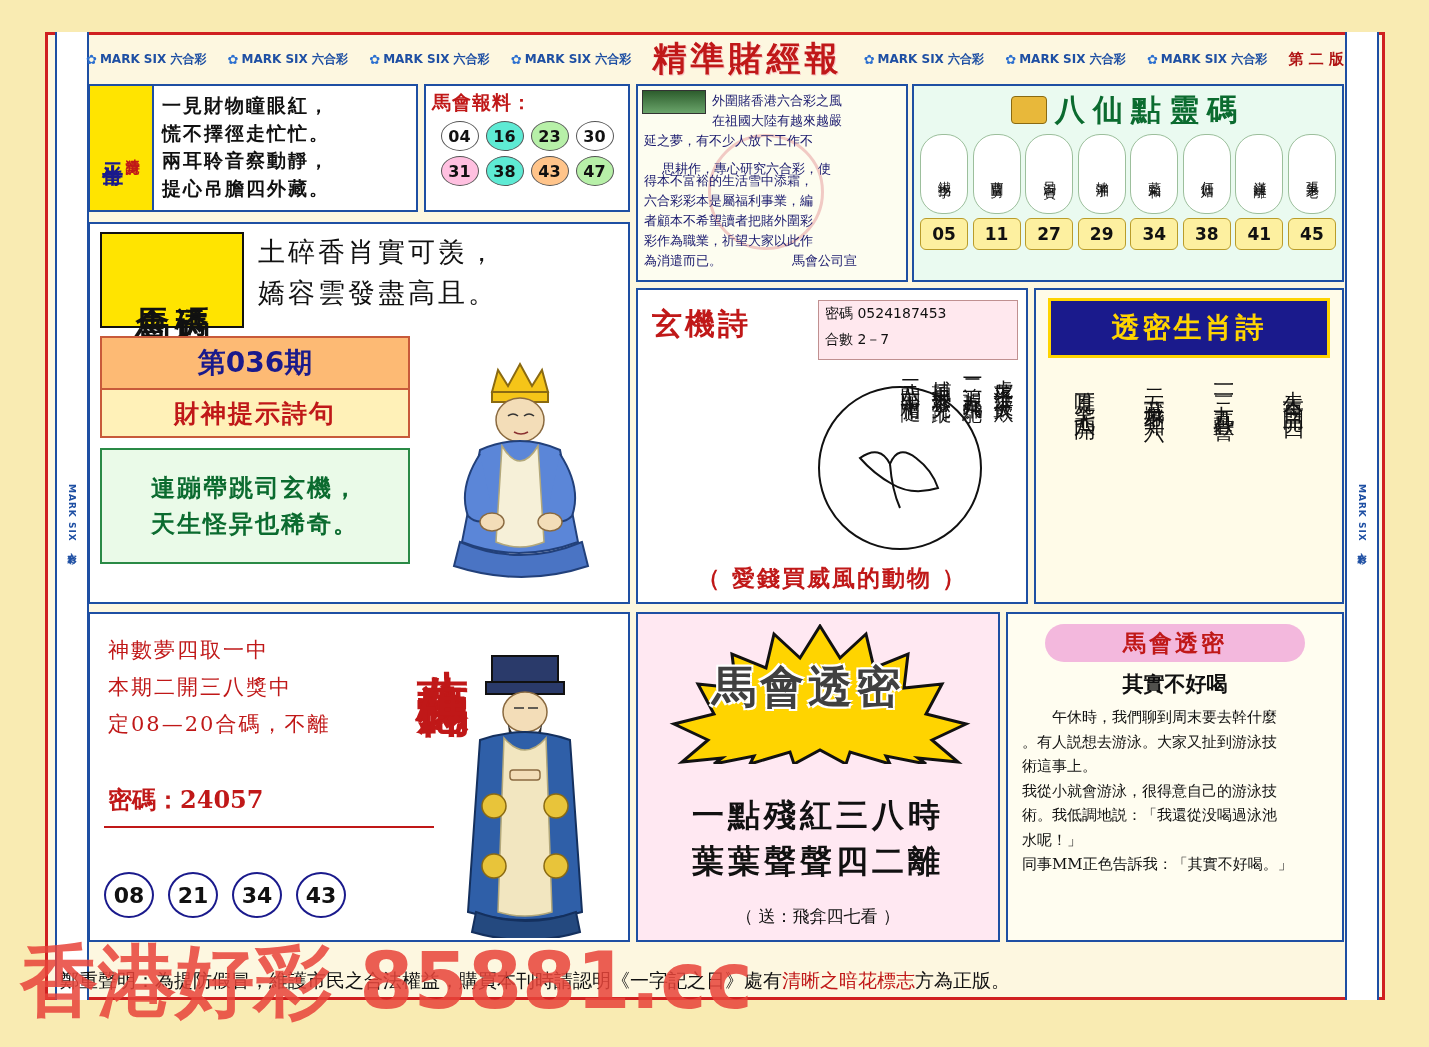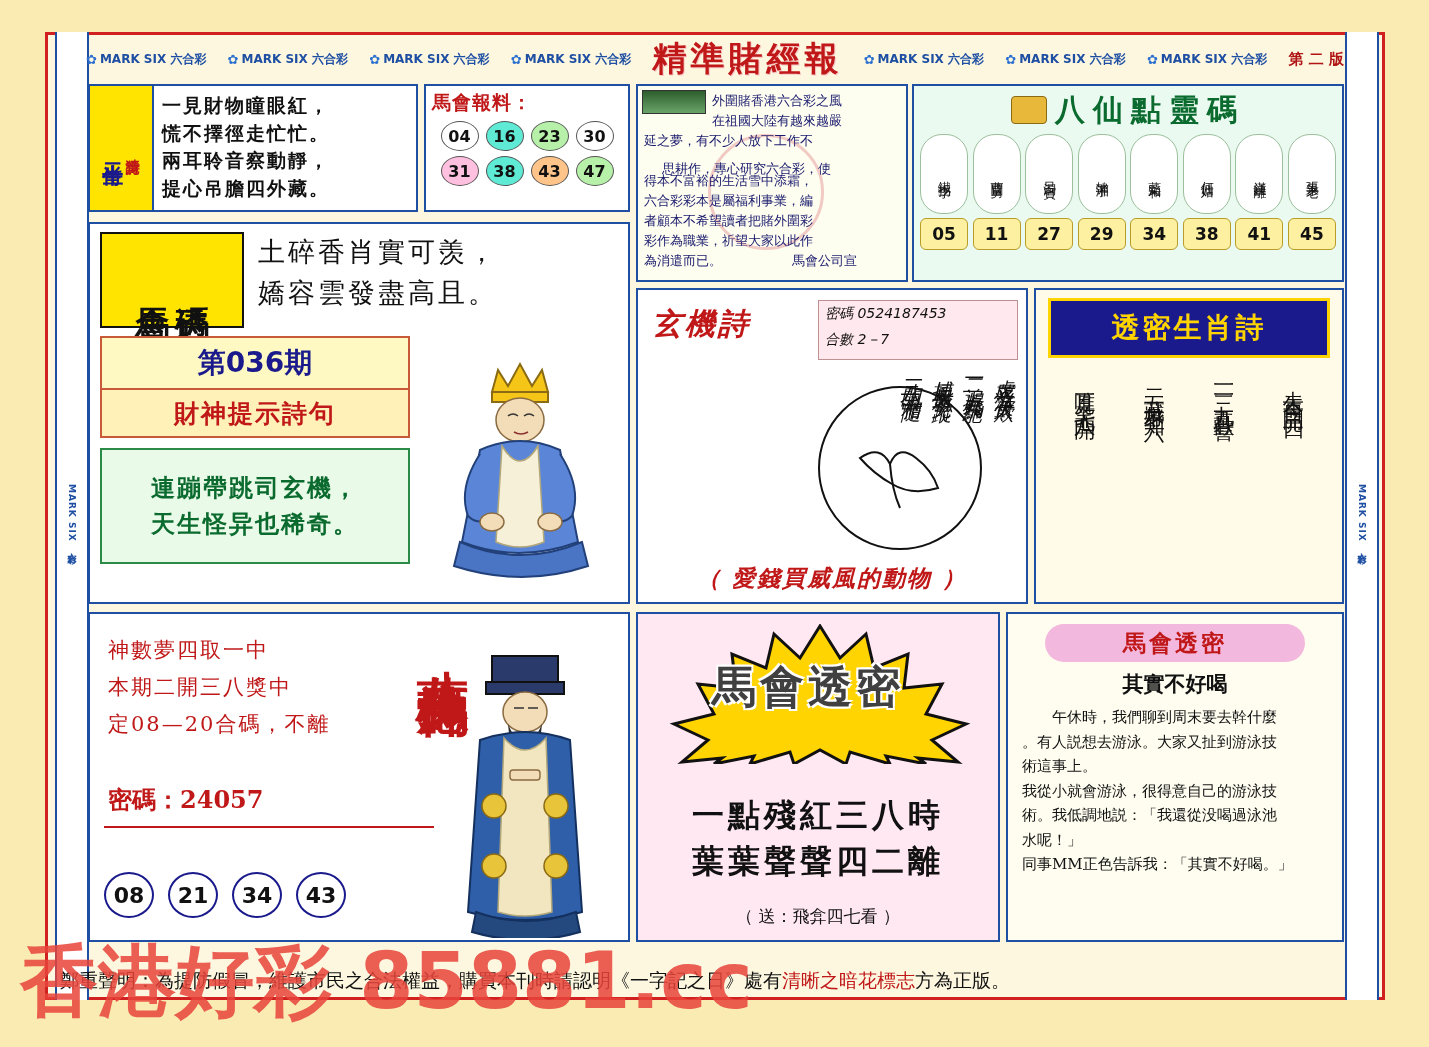--- a/index.html
+++ b/index.html
@@ -114,35 +114,35 @@
   #box-mahui{left:88px;top:222px;width:542px;height:382px;
     border:2px solid #1e4fa3;background:#ffffff;}
   #mahui-head{display:flex;padding:8px 10px 0 10px;}
   #mahui-logo{width:140px;height:92px;border:2px solid #111;background:#ffe400;
     display:flex;align-items:center;justify-content:center;gap:4px;}
   #mahui-logo span{font-size:34px;font-weight:bold;color:#111;line-height:1.05;
     font-family:"DejaVu Serif","Liberation Serif",serif;}
   #mahui-poem{flex:1;padding-left:14px;font-size:27px;color:#111;line-height:1.5;
     font-family:"DejaVu Serif","Liberation Serif",serif;letter-spacing:3px;}
   #mahui-left{position:absolute;left:10px;top:112px;width:310px;}
-  #issue-bar{background:#fef9c3;border:2px solid #c85a3a;height:50px;
+  #issue-bar{background:#fdba74;border:2px solid #c85a3a;height:50px;
     display:flex;align-items:center;justify-content:center;}
   #issue-bar span{font-size:28px;font-weight:bold;color:#1a1a8c;}
   #caishen-bar{background:#fff1b8;border:2px solid #c85a3a;border-top:none;height:46px;
     display:flex;align-items:center;justify-content:center;}
   #caishen-bar span{font-size:25px;font-weight:bold;color:#c01818;letter-spacing:2px;}
   #caishen-poem{margin-top:10px;border:2px solid #2a8a46;background:#eafae8;height:112px;
     display:flex;flex-direction:column;align-items:center;justify-content:center;}
   #caishen-poem div{font-size:24px;color:#0b6b2f;font-weight:bold;letter-spacing:2px;line-height:1.5;
     font-family:"DejaVu Serif","Liberation Serif",serif;}
   
   #deity1{position:absolute;left:330px;top:118px;width:200px;height:250px;}
   
   #box-xuanji{left:636px;top:288px;width:392px;height:316px;
-    border:2px solid #1e4fa3;background:#fff;font-style:italic;}
+    border:2px solid #1e4fa3;background:#fff;}
   #xuanji-title{position:absolute;left:14px;top:14px;font-size:30px;font-weight:bold;color:#c01818;
     letter-spacing:3px;font-family:"DejaVu Serif","Liberation Serif",serif;}
   #mima-box{position:absolute;left:180px;top:10px;width:198px;height:58px;
     border:1px solid #c09090;background:#ffe8ee;}
   #mima-box div{font-size:14px;color:#111;padding:4px 6px;}
   #mima-box div span.k{color:#111;}
   #xuanji-lines{position:absolute;right:8px;top:74px;display:flex;gap:4px;}
   .xj-line{writing-mode:vertical-rl;font-size:20px;color:#111;letter-spacing:4px;height:200px;
     font-family:"DejaVu Serif","Liberation Serif",serif;}
   #xuanji-circle{position:absolute;left:180px;top:96px;width:160px;height:160px;

